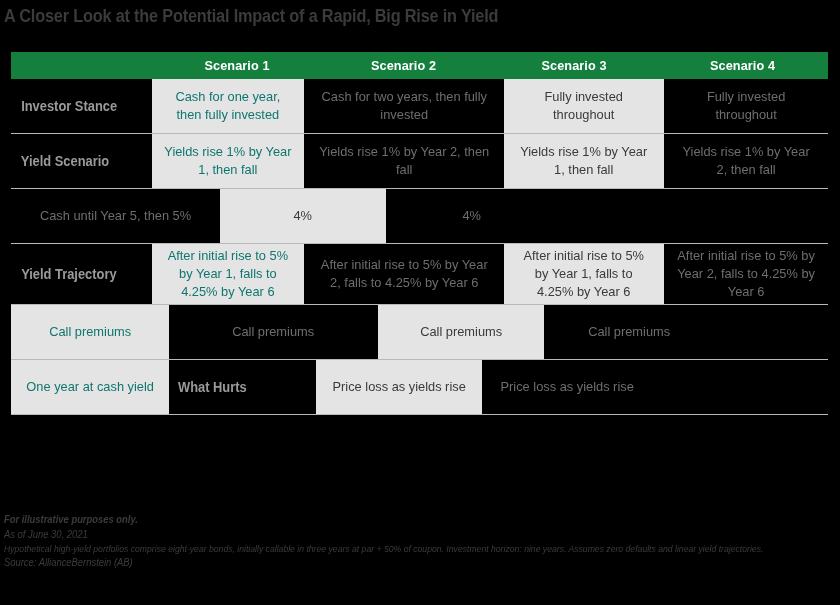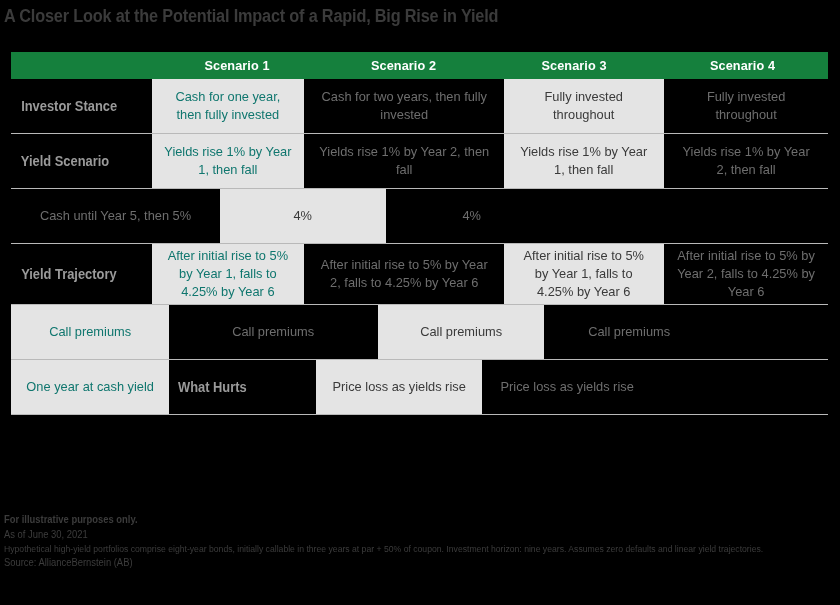--- a/index.html
+++ b/index.html
@@ -104,20 +104,21 @@
 
   
   .footer {
     position: absolute;
     left: 4px;
     top: 513px;
     width: 832px;
     color: #3c3c3c;
     font-size: 10px;
     line-height: 1.48;
+    font-style: italic;
   }
   .foot-line { white-space: pre-wrap; transform: scaleX(0.94); transform-origin: left center; }
   .foot-bold { font-weight: bold; }
   .foot-small { font-size: 9.2px; }
 </style>
 </head>
 <body>
 
 <div class="title">A Closer Look at the Potential Impact of a Rapid, Big Rise in Yield</div>
 

